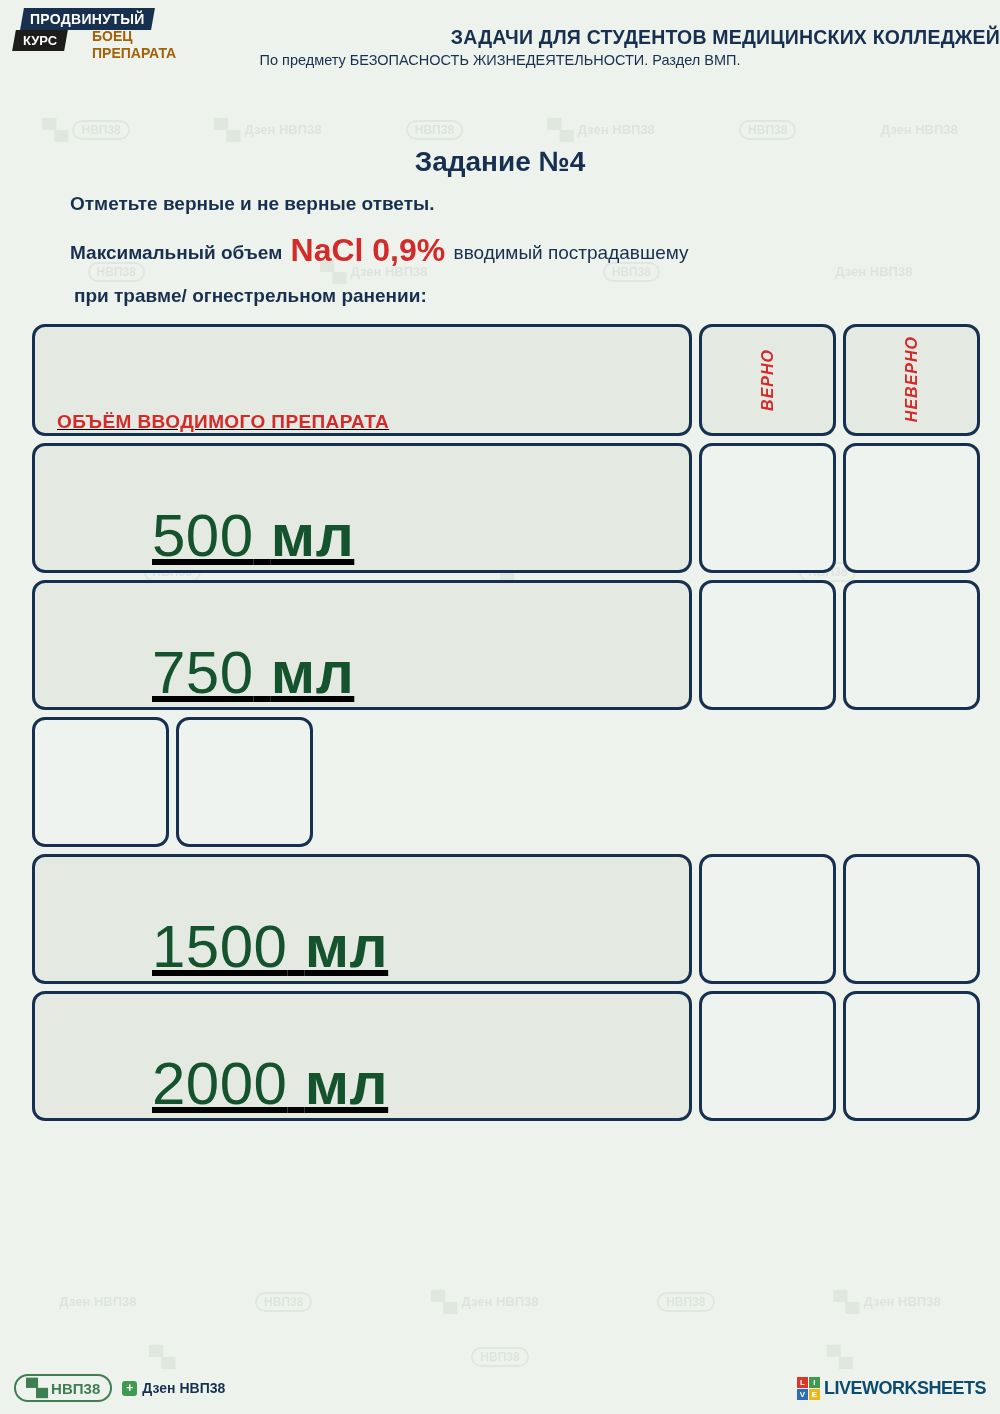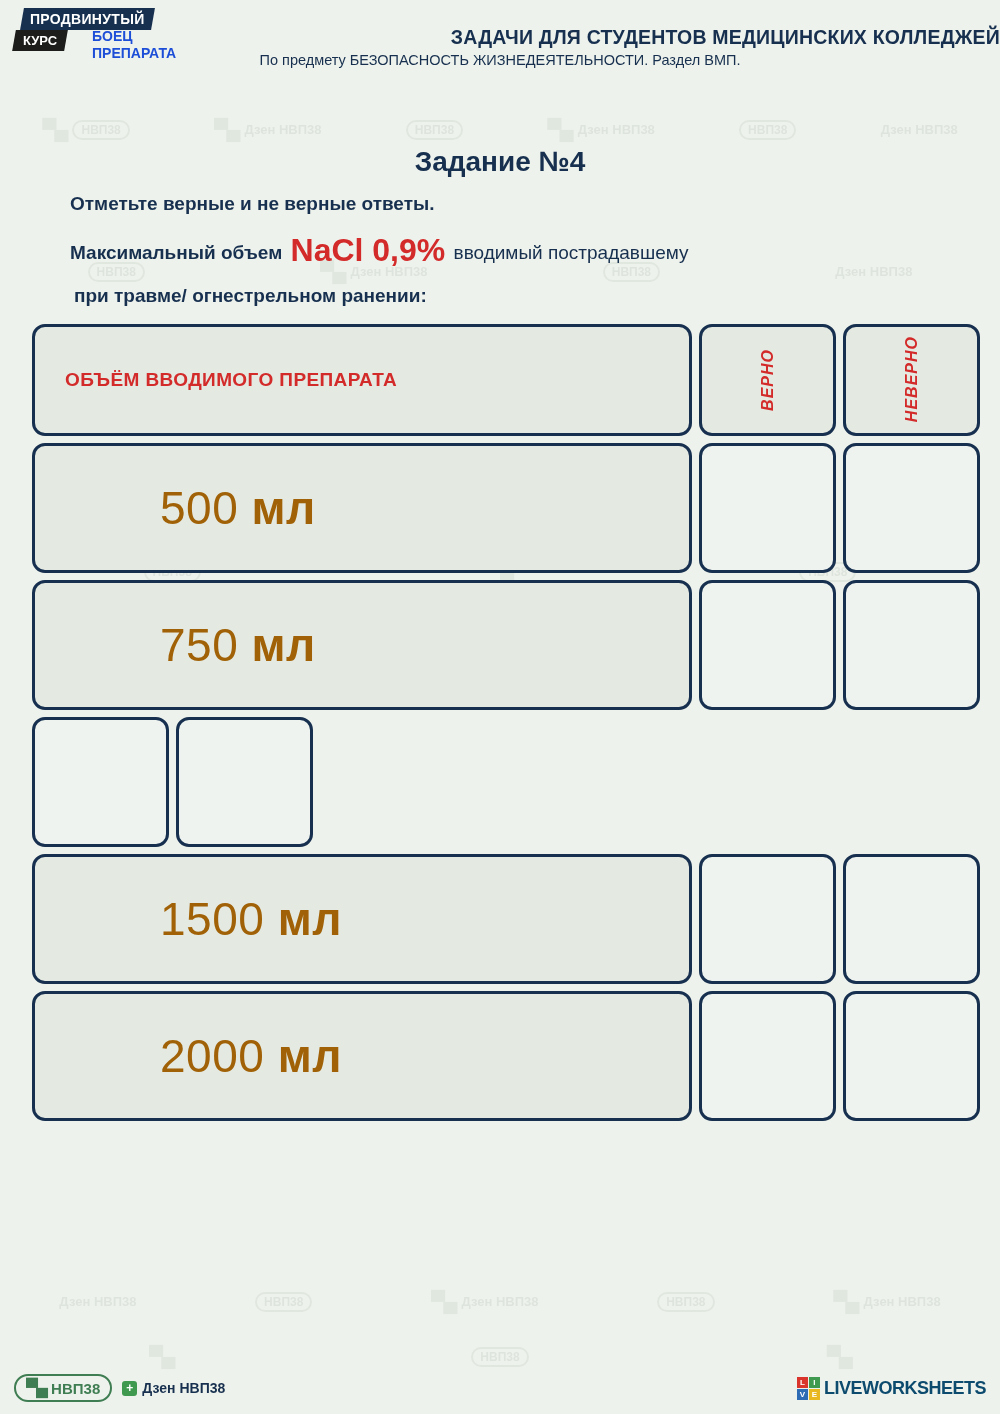--- a/index.html
+++ b/index.html
@@ -88,21 +88,21 @@
     font-size: 13px;
     font-weight: bold;
     padding: 3px 9px;
     transform: skewX(-10deg);
   }
   .logo-kurs span { display: inline-block; transform: skewX(10deg); }
   .logo-right {
     position: absolute;
     left: 78px;
     top: 20px;
-    color: #1d4ed8;
+    color: #a16207;
     font-size: 14px;
     font-weight: bold;
     line-height: 1.22;
     text-align: left;
   }
 
   .title-block {
     position: absolute;
     left: 0;
     right: 0;
@@ -168,22 +168,23 @@
   }
   .cell {
     border: 3px solid #17304f;
     border-radius: 13px;
     background: #e4e9e2;
     box-sizing: border-box;
   }
   .cell-label {
     flex: 0 0 660px;
     display: flex;
-    align-items: center;
-    padding-left: 30px;
+    align-items: flex-end;
+    padding-left: 22px;
+    text-decoration: underline;
   }
   .cell-vote {
     flex: 0 0 137px;
     display: flex;
     align-items: center;
     justify-content: center;
   }
   .head-row .cell { height: 112px; }
   .head-text {
     color: #d32a2a;
@@ -196,22 +197,22 @@
     font-size: 16px;
     font-weight: bold;
     font-style: italic;
     writing-mode: vertical-rl;
     transform: rotate(180deg);
     letter-spacing: 1px;
   }
   .data-row .cell { height: 130px; }
   .data-row .cell-vote { background: #eef3f0; }
   .opt-text {
-    color: #a16207;
-    font-size: 46px;
+    color: #14532d;
+    font-size: 60px;
     font-weight: bold;
     letter-spacing: 0.5px;
     padding-left: 95px;
   }
   .opt-text .num { font-weight: normal; }
 
   
   .footer {
     position: absolute;
     left: 0;

